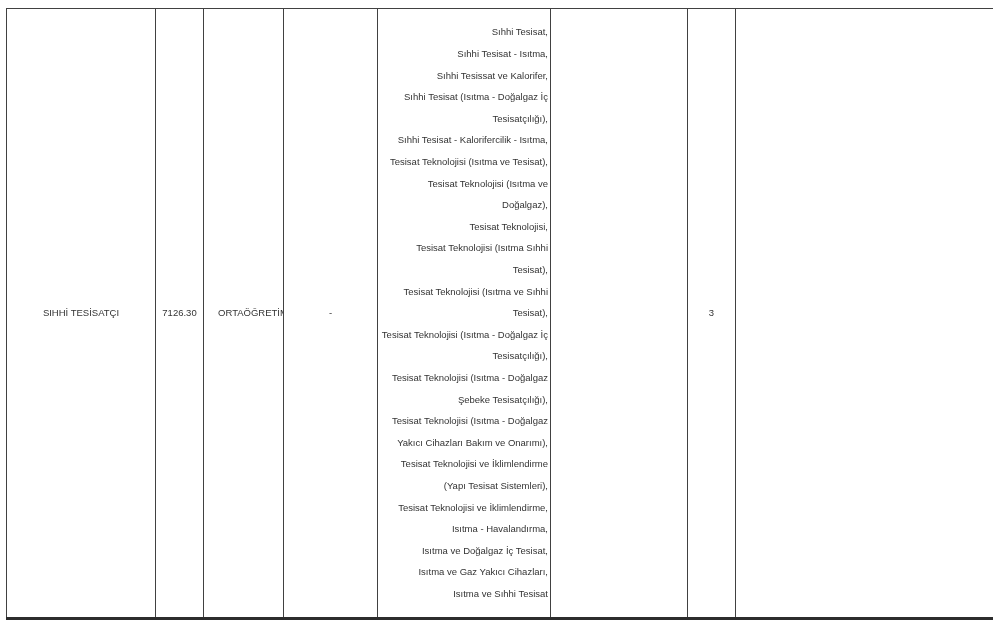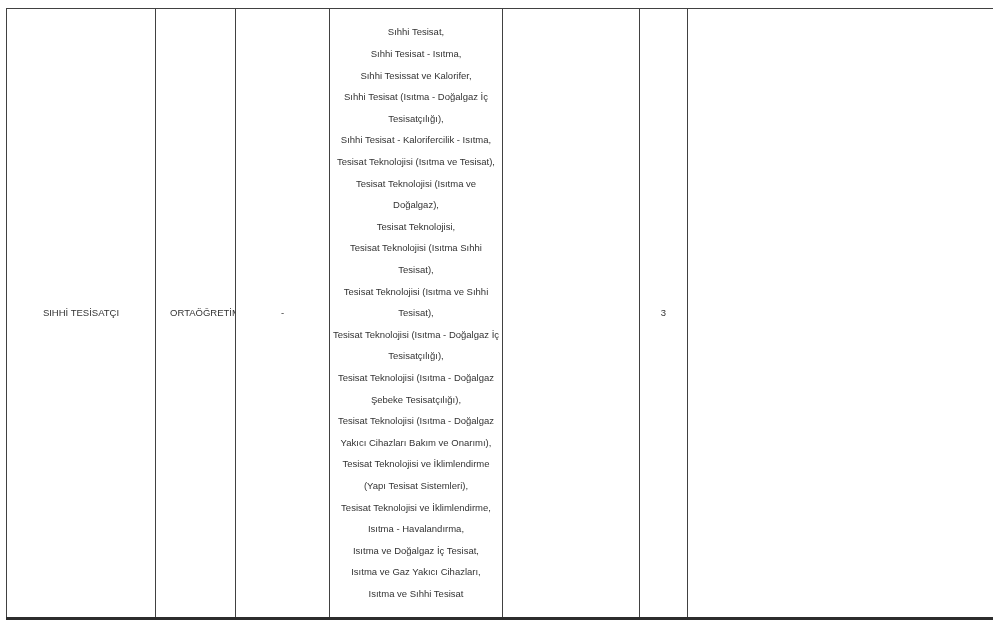--- a/index.html
+++ b/index.html
@@ -51,32 +51,35 @@
   }
   .w-title   { width: 149px; align-items: center; }
   .w-code    { width: 48px; }
   .w-edu     { width: 80px; padding-left: 21px; }
   .w-branch  { width: 94px; }
   .w-list    { width: 173px; }
   .w-req     { width: 195px; padding: 0 1px; letter-spacing: -0.2px; }
   .w-empty   { width: 137px; }
   .w-exam    { width: 62px; }
   .w-quota   { width: 49px; }
-  .multiline { white-space: pre-line; }
+  .multiline { white-space: pre-line; text-align: right; }
 </style>
 </head>
 <body>
 
 <div class="page">
   <div class="doc-table">
 
     <div class="cell w-title">
       <span>SIHHİ TESİSATÇI</span>
     </div>
 
+    <div class="cell w-code">
+      <span>7126.30</span>
+    </div>
 
     <div class="cell w-edu">
       <span>ORTAÖĞRETİM</span>
     </div>
 
     <div class="cell w-branch">
       <span>-</span>
     </div>
 
     <div class="cell w-list">

